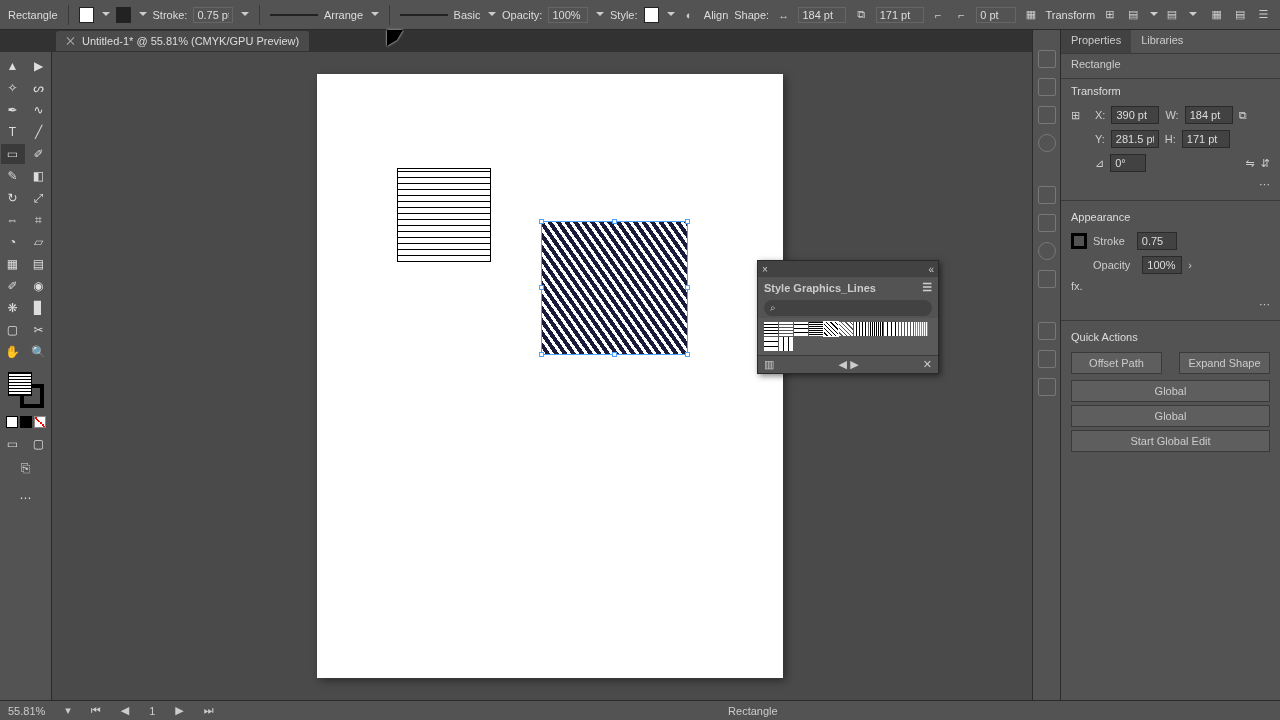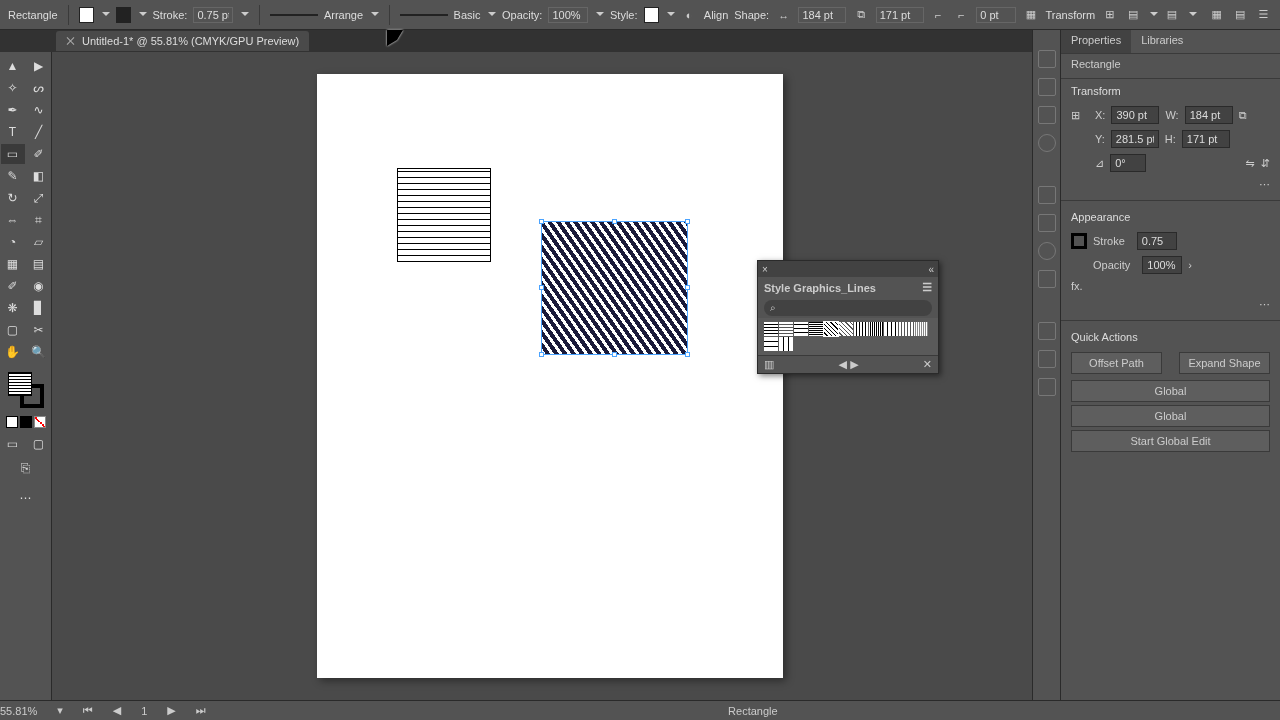--- a/index.html
+++ b/index.html
@@ -68,21 +68,21 @@
 .props .row { display:flex; align-items:center; padding:3px 10px; gap:6px; font-size:11px;}
 .props input { width:48px; background:#424242; border:1px solid #2a2a2a; color:#ddd; font-size:11px; padding:2px 4px;}
 .props .btn { background:#5e5e5e; border:1px solid #3a3a3a; padding:4px; text-align:center; font-size:11px; margin:3px 10px; }
 .props .btn-row { display:flex; gap:17px; padding:0 10px;}
 .props .btn-row .btn{flex:1; margin:3px 0;}
 .props .sub { border-bottom:1px solid #3a3a3a; padding-bottom:6px; margin-bottom:4px;}
 .props .swatch-sm{width:16px;height:16px;border:1px solid #222;background:#fff;}
 .props .swatch-sm.diag{background:repeating-linear-gradient(45deg,#fff 0,#fff 2px,#000 2px,#000 3px);}
 
 
-.status { position:absolute; left:0; right:0; bottom:0; height:20px; background:#535353; border-top:1px solid #2a2a2a; display:flex; align-items:center; padding:0 0; gap:20px; font-size:11px;}
+.status { position:absolute; left:0; right:0; bottom:0; height:20px; background:#535353; border-top:1px solid #2a2a2a; display:flex; align-items:center; padding:0 8px; gap:20px; font-size:11px;}
 .status .spacer{flex:1;}
 
 .cursor { position:absolute; left:387px; top:30px; width:0;height:0; pointer-events:none;}
 .cursor::before{content:"";position:absolute;border:6px solid transparent;border-left:10px solid #000;border-top:10px solid #000;transform:rotate(0deg);filter:drop-shadow(0 0 1px #fff);}
 
 </style>
 </head>
 <body>
 
 <div class="control-bar">

